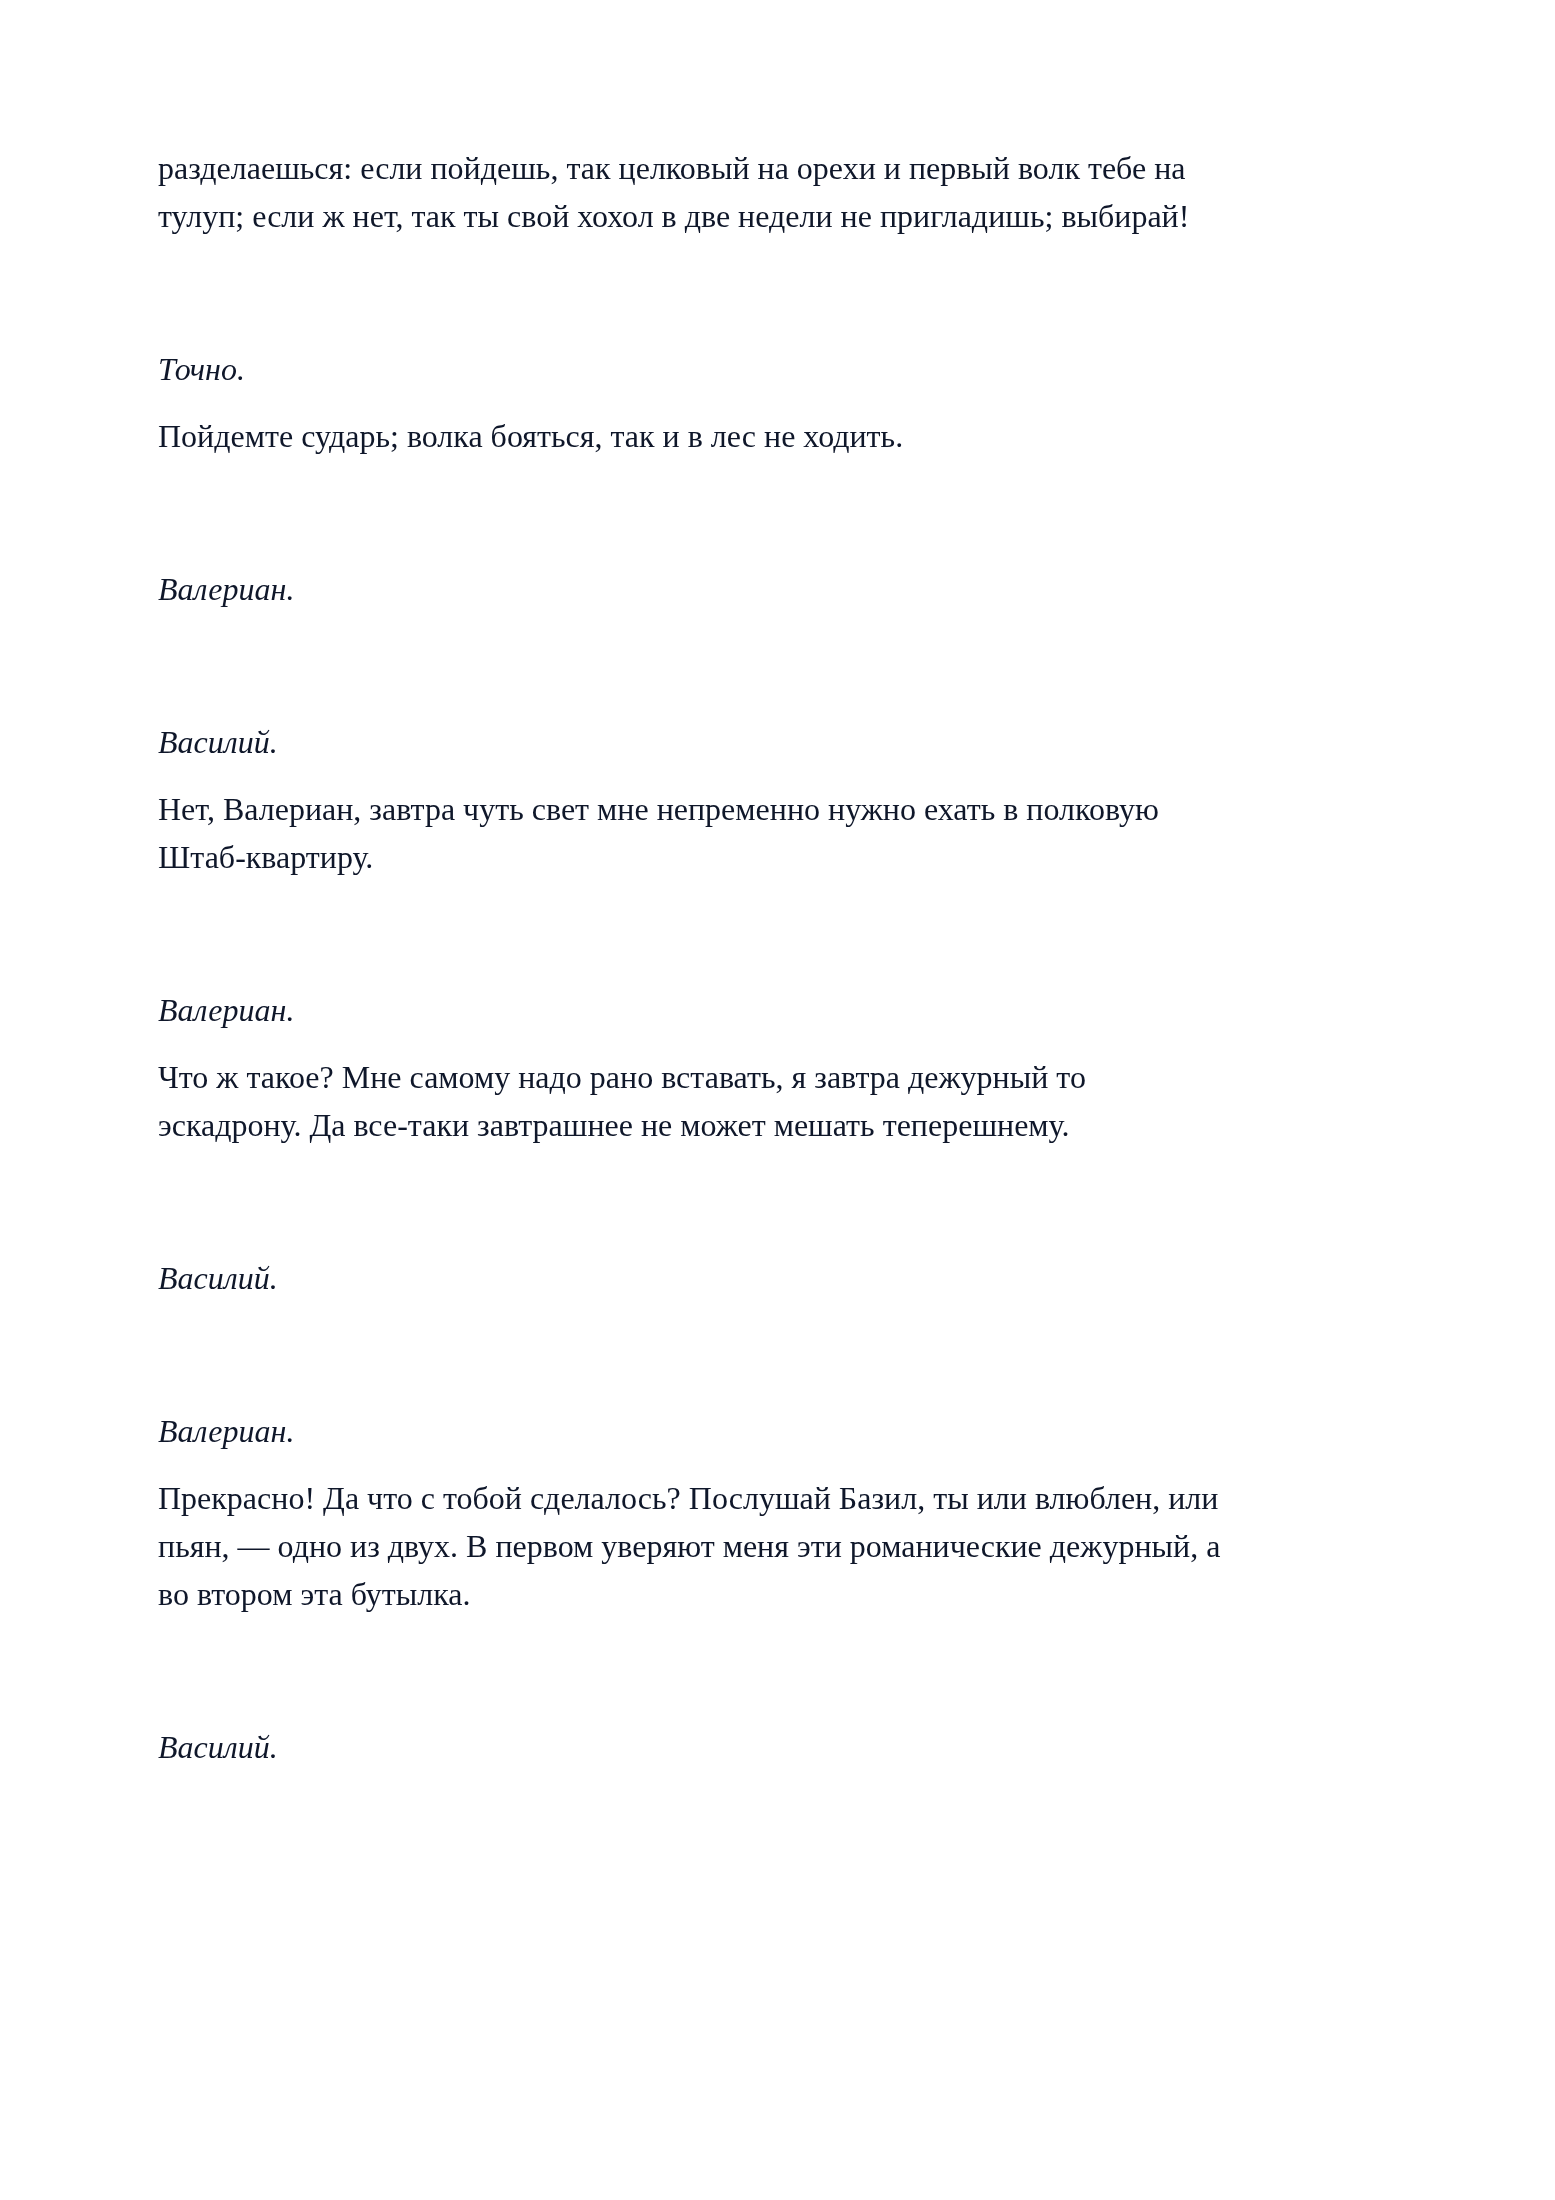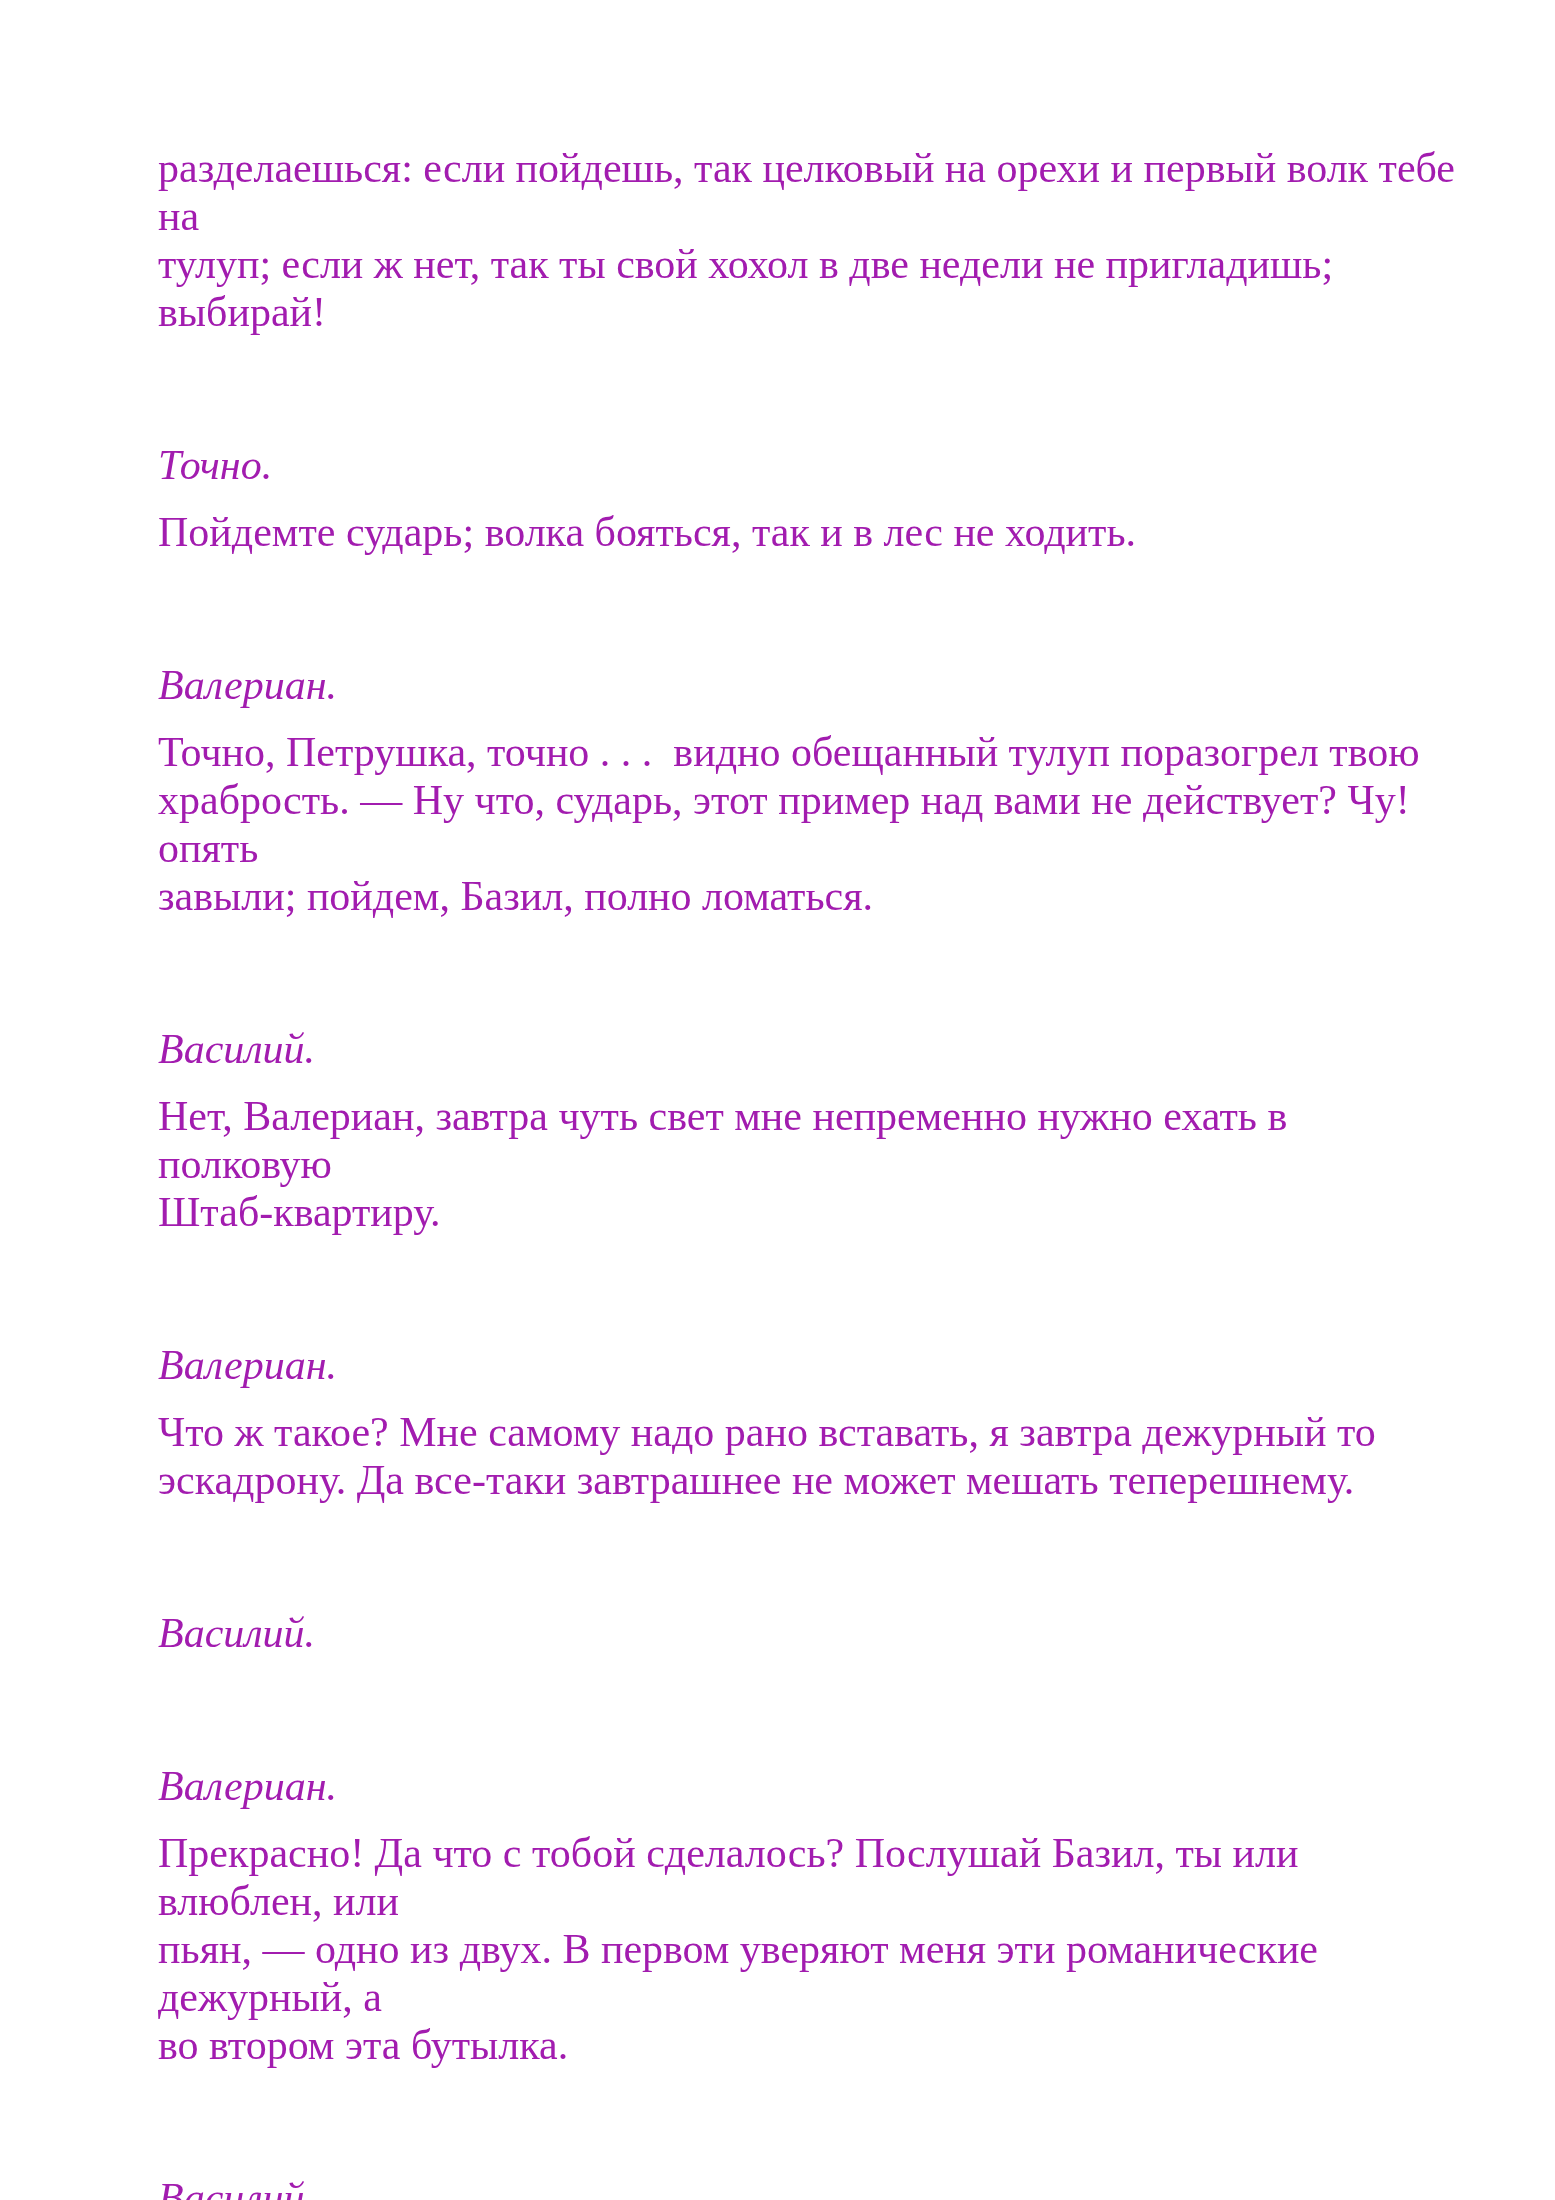--- a/index.html
+++ b/index.html
@@ -5,23 +5,23 @@
   html, body {
     margin: 0;
     padding: 0;
     background: #ffffff;
   }
   .page {
     position: relative;
     width: 1555px;
     height: 2200px;
     background: #ffffff;
-    color: #a21caf;
+    color: #0f172a;
     font-family: "Liberation Serif", serif;
-    font-size: 42px;
+    font-size: 32px;
     line-height: 48px;
     box-sizing: border-box;
     padding: 144px 95px 0 158px;
     overflow: hidden;
   }
   .opening-paragraph,
   .speech {
     margin: 0;
     white-space: pre-wrap;
     text-align: left;
@@ -42,23 +42,20 @@
   <p class="opening-paragraph">разделаешься: если пойдешь, так целковый на орехи и первый волк тебе на
 тулуп; если ж нет, так ты свой хохол в две недели не пригладишь; выбирай!</p>
 
   <div>
     <p class="speaker">Точно.</p>
     <p class="speech">Пойдемте сударь; волка бояться, так и в лес не ходить.</p>
   </div>
 
   <div>
     <p class="speaker">Валериан.</p>
-    <p class="speech">Точно, Петрушка, точно . . .  видно обещанный тулуп поразогрел твою
-храбрость. — Ну что, сударь, этот пример над вами не действует? Чу! опять
-завыли; пойдем, Базил, полно ломаться.</p>
   </div>
 
   <div>
     <p class="speaker">Василий.</p>
     <p class="speech">Нет, Валериан, завтра чуть свет мне непременно нужно ехать в полковую
 Штаб-квартиру.</p>
   </div>
 
   <div>
     <p class="speaker">Валериан.</p>

